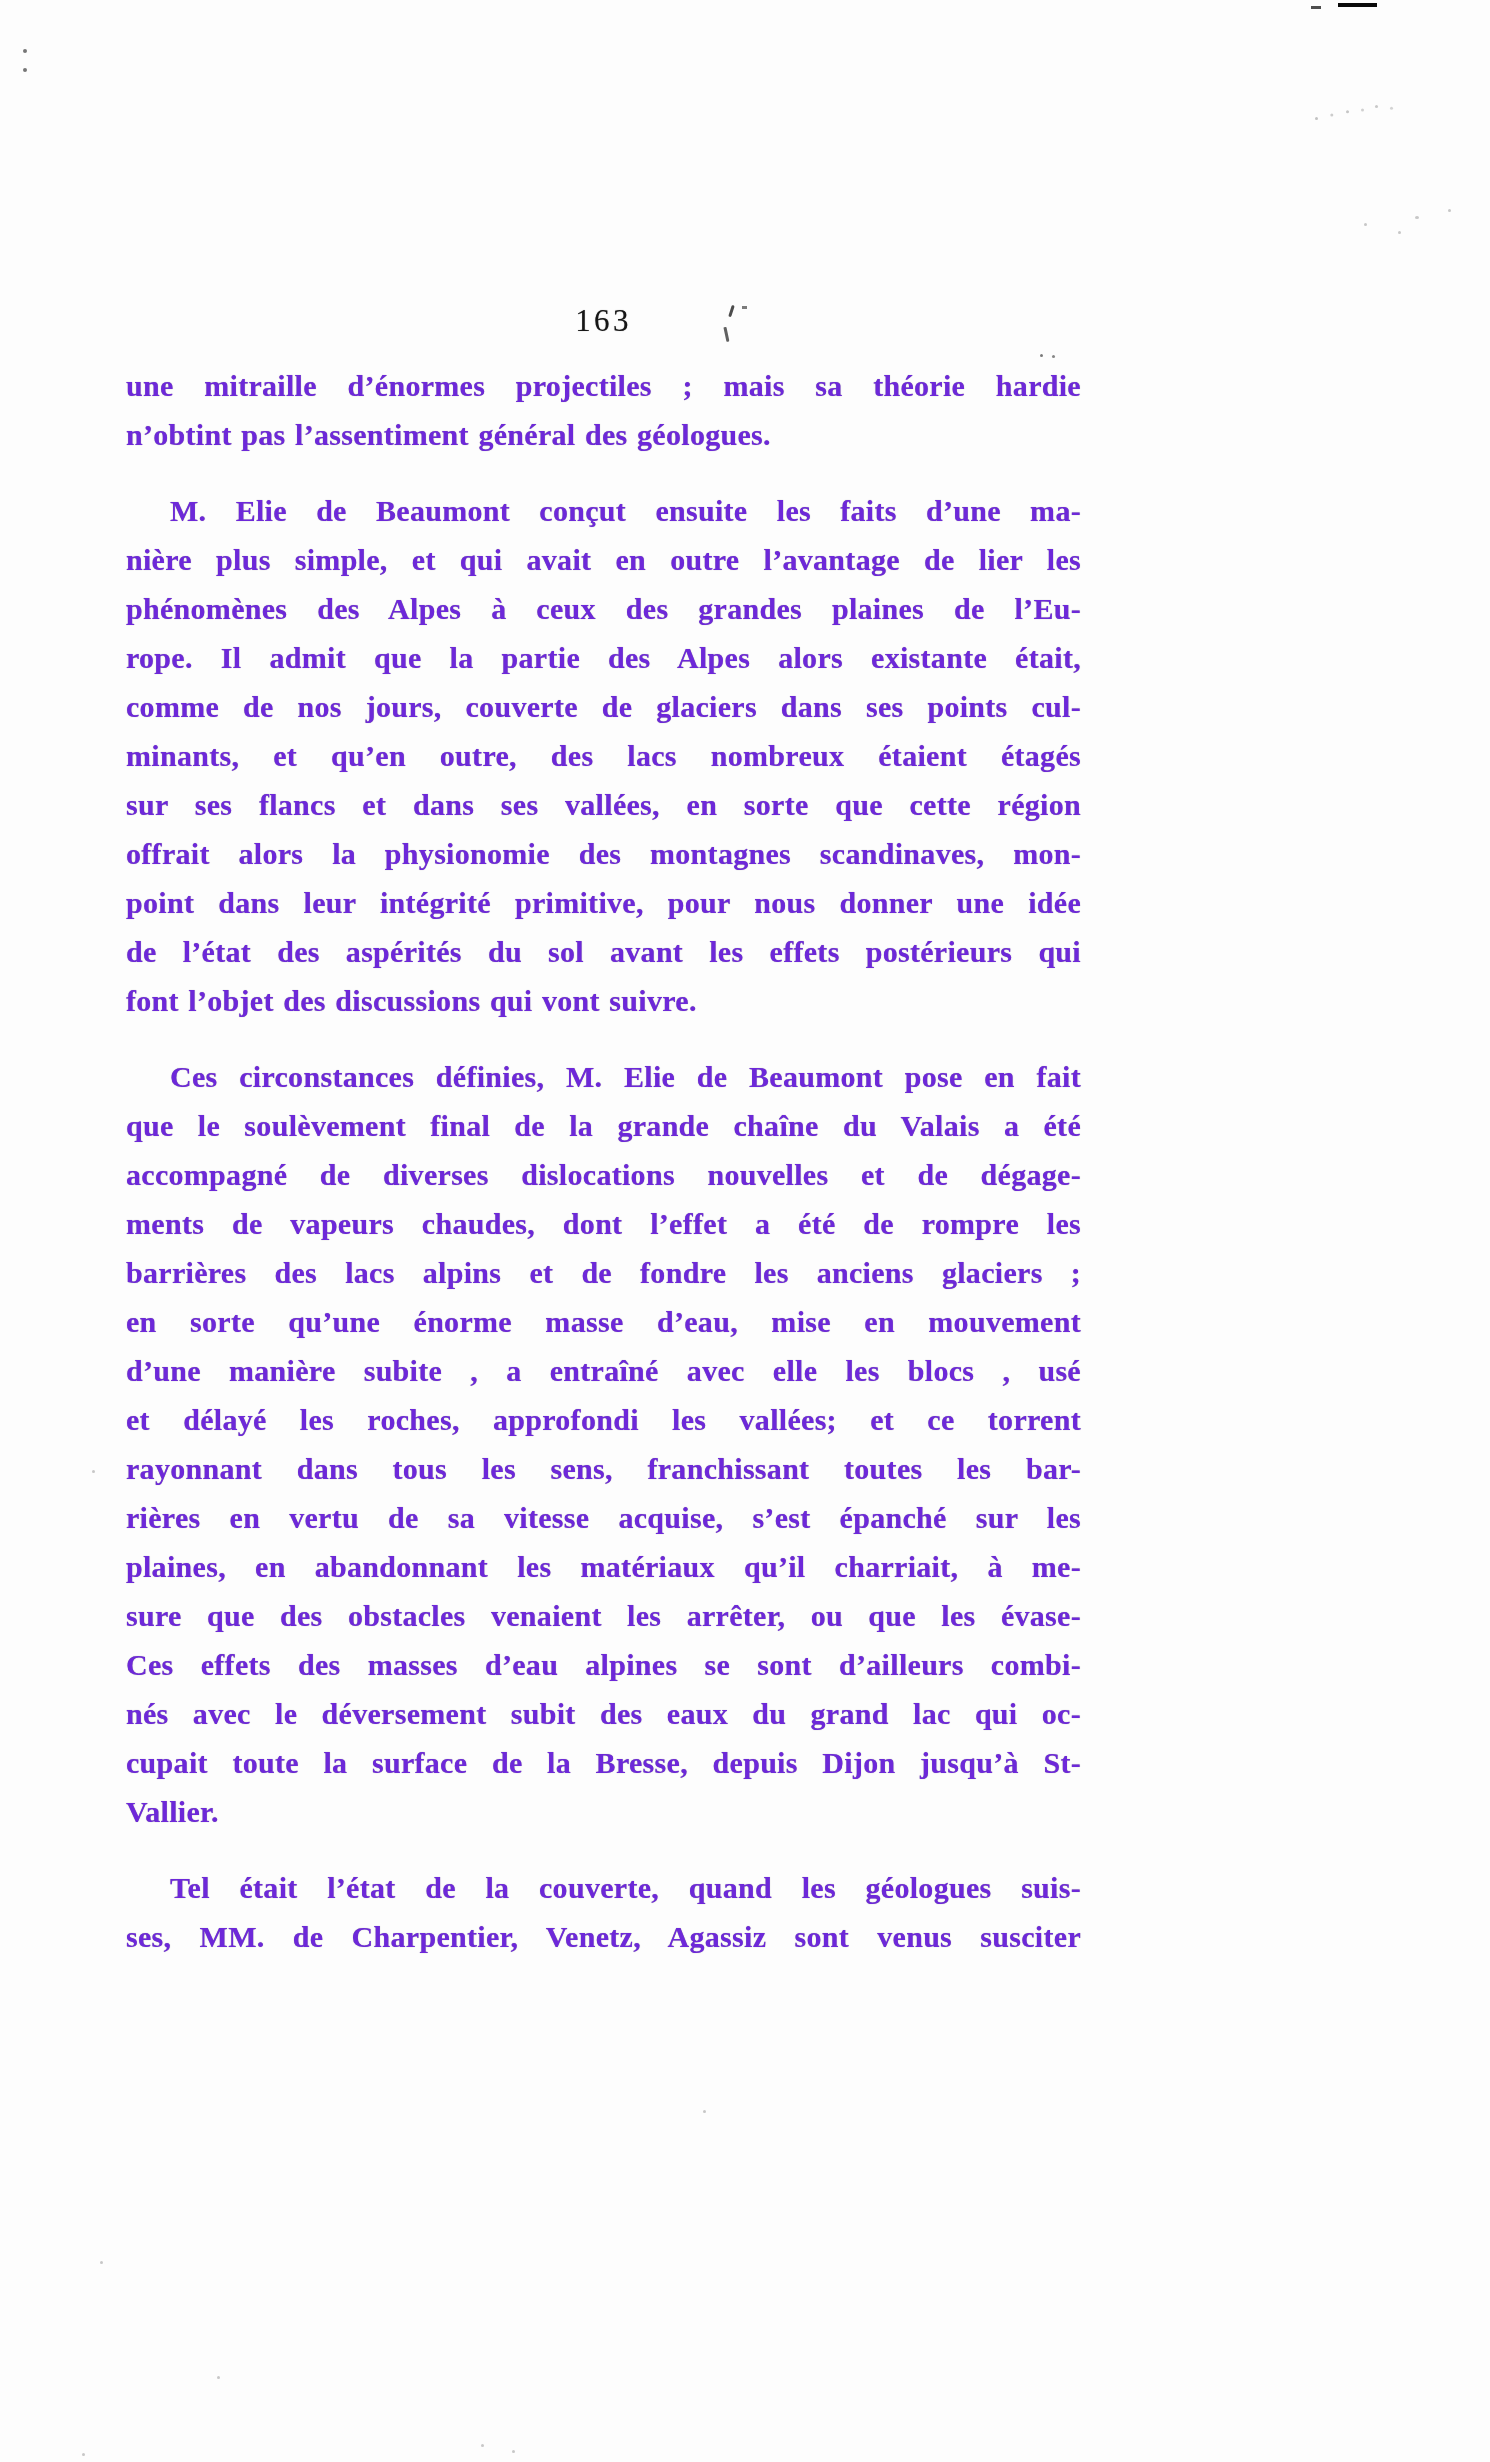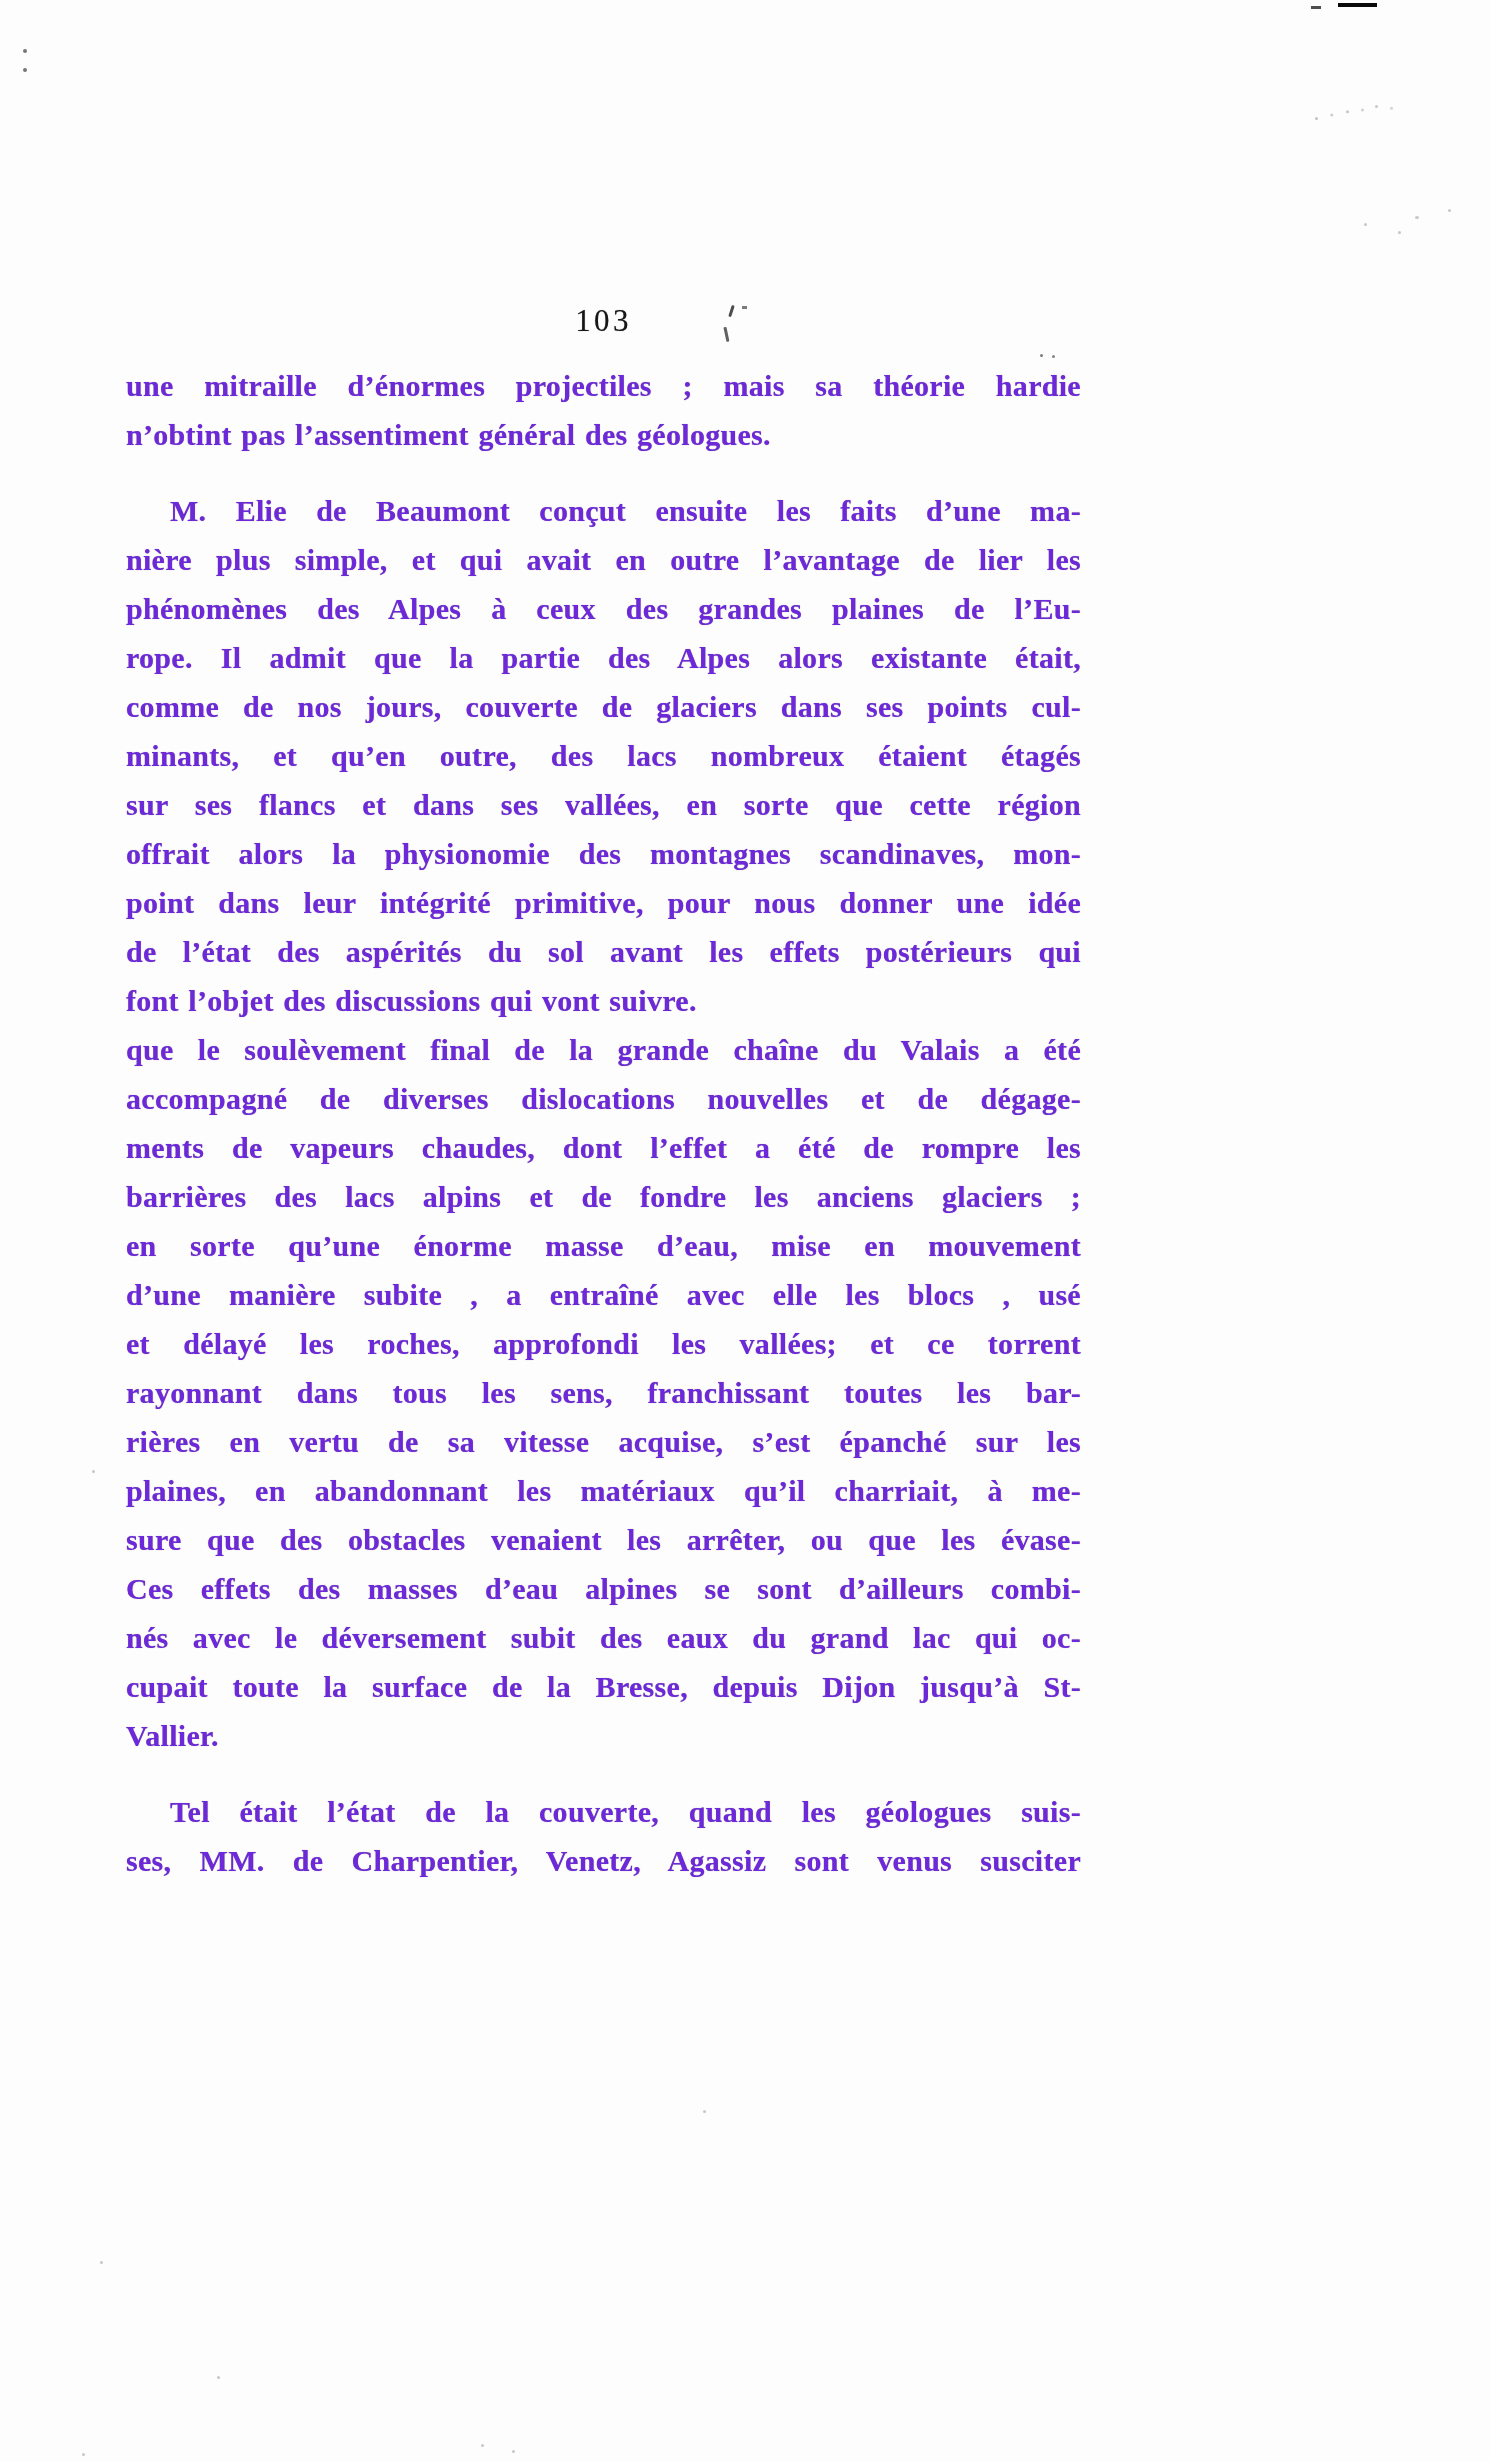--- a/index.html
+++ b/index.html
@@ -104,41 +104,42 @@
 <body>
 
 <div class="page">
 
   <div class="mark topright-line"></div>
   <div class="mark topright-dash"></div>
   <div class="mark left-colon"></div>
   <div class="mark margin-scribble"></div>
 
   <div class="pagenum-row">
-    <span>103</span>
+    <span>163</span>
   </div>
   <div class="mark ink-mark-a"></div>
   <div class="mark ink-mark-b"></div>
   <div class="mark ink-mark-c"></div>
   <div class="mark diaeresis-smudge"></div>
 
   <div class="text-block" id="text-block">
       <div class="line">une mitraille d’énormes projectiles ; mais sa théorie hardie</div>
       <div class="line end">n’obtint pas l’assentiment général des géologues.</div>
       <div class="line indent">M. Elie de Beaumont conçut ensuite les faits d’une ma-</div>
       <div class="line">nière plus simple, et qui avait en outre l’avantage de lier les</div>
       <div class="line">phénomènes des Alpes à ceux des grandes plaines de l’Eu-</div>
       <div class="line">rope. Il admit que la partie des Alpes alors existante était,</div>
       <div class="line">comme de nos jours, couverte de glaciers dans ses points cul-</div>
       <div class="line">minants, et qu’en outre, des lacs nombreux étaient étagés</div>
       <div class="line">sur ses flancs et dans ses vallées, en sorte que cette région</div>
       <div class="line">offrait alors la physionomie des montagnes scandinaves, mon-</div>
       <div class="line">point dans leur intégrité primitive, pour nous donner une idée</div>
       <div class="line">de l’état des aspérités du sol avant les effets postérieurs qui</div>
       <div class="line end">font l’objet des discussions qui vont suivre.</div>
+      <div class="line indent">Ces circonstances définies, M. Elie de Beaumont pose en fait</div>
       <div class="line">que le soulèvement final de la grande chaîne du Valais a été</div>
       <div class="line">accompagné de diverses dislocations nouvelles et de dégage-</div>
       <div class="line">ments de vapeurs chaudes, dont l’effet a été de rompre les</div>
       <div class="line">barrières des lacs alpins et de fondre les anciens glaciers ;</div>
       <div class="line">en sorte qu’une énorme masse d’eau, mise en mouvement</div>
       <div class="line">d’une manière subite , a entraîné avec elle les blocs , usé</div>
       <div class="line">et délayé les roches, approfondi les vallées; et ce torrent</div>
       <div class="line">rayonnant dans tous les sens, franchissant toutes les bar-</div>
       <div class="line">rières en vertu de sa vitesse acquise, s’est épanché sur les</div>
       <div class="line">plaines, en abandonnant les matériaux qu’il charriait, à me-</div>

